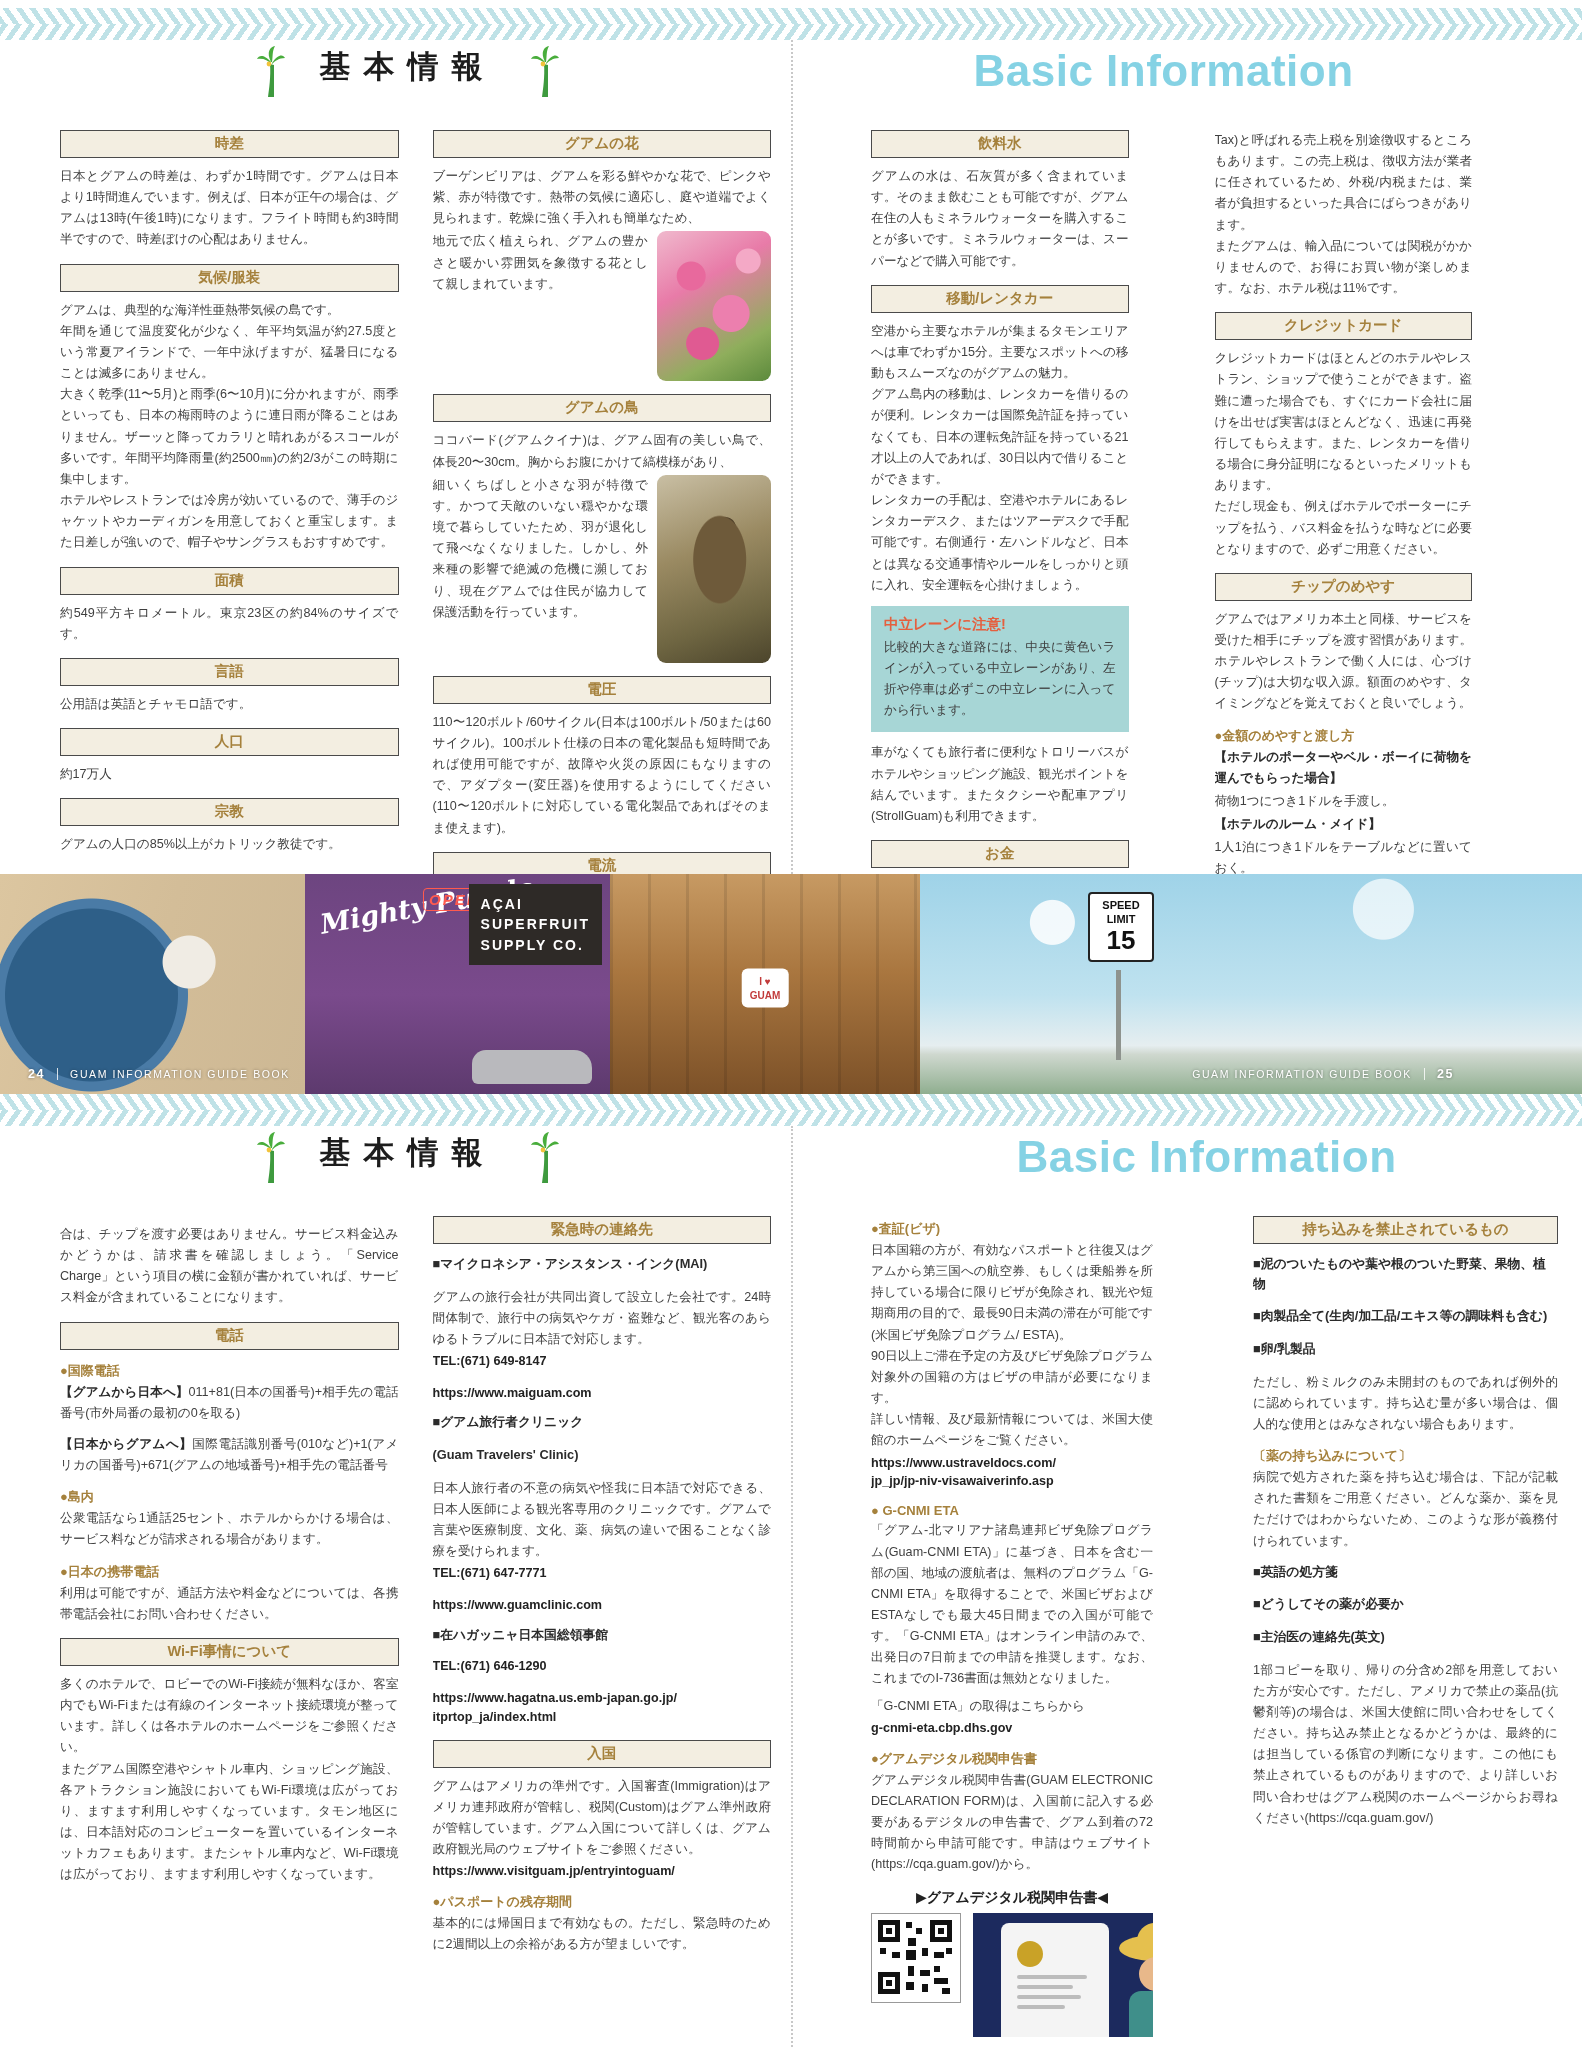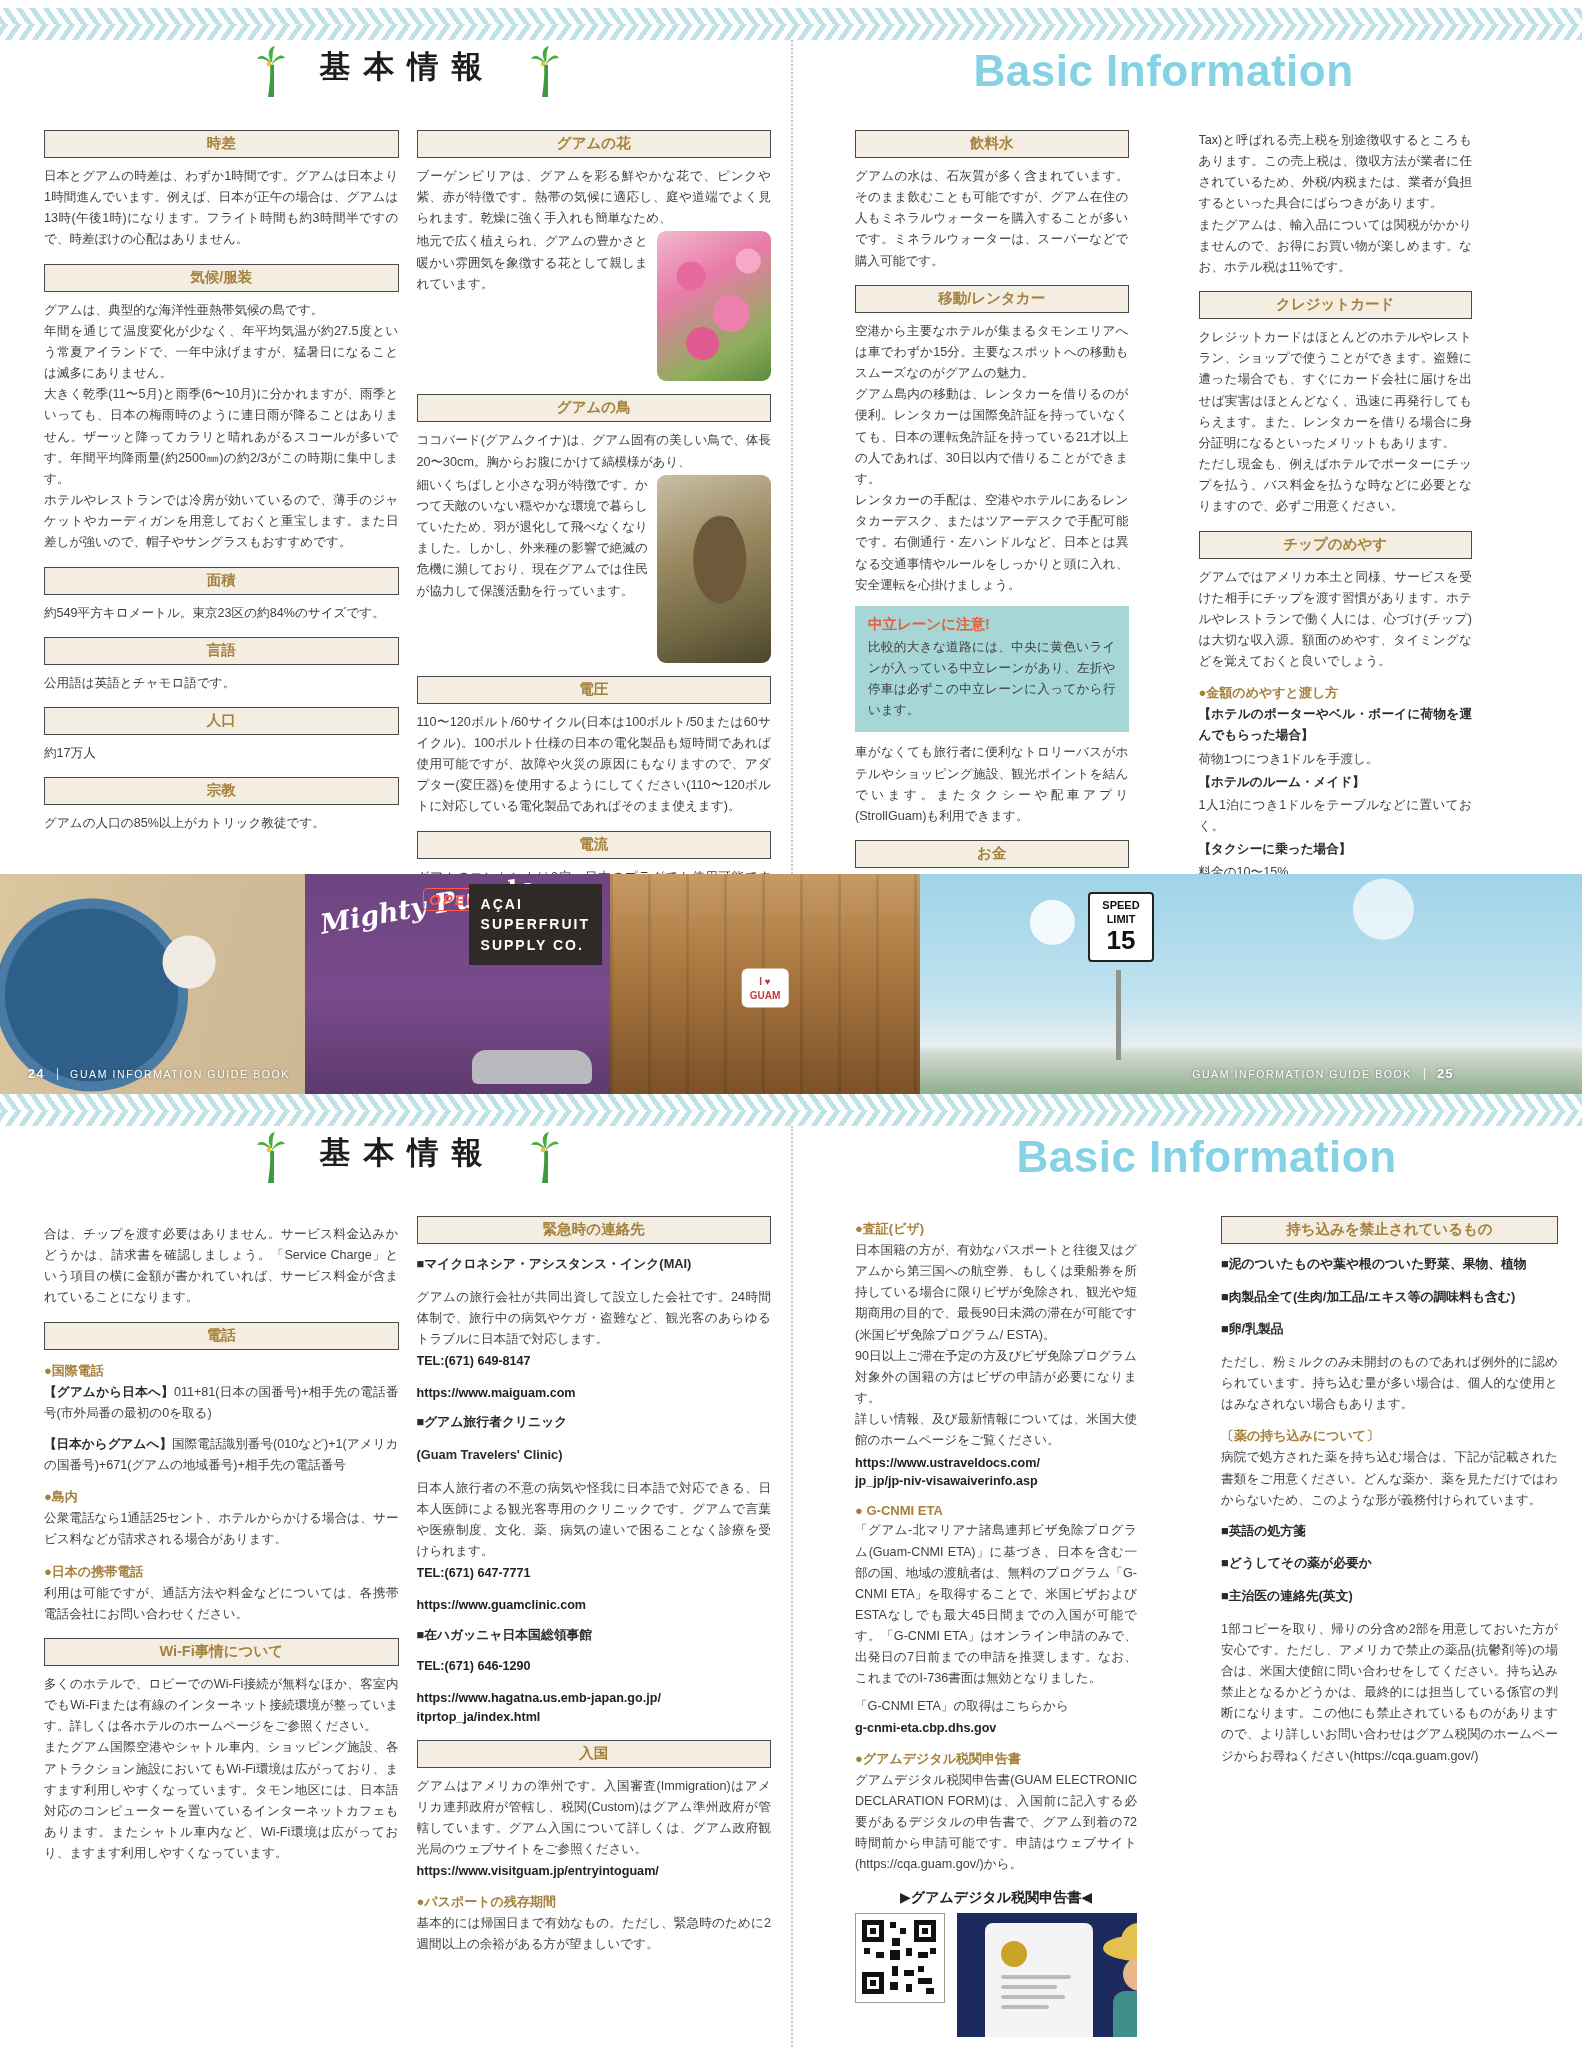--- a/index.html
+++ b/index.html
@@ -20,21 +20,21 @@
   .pg{width:791px;box-sizing:border-box;overflow:hidden;}
   .pg-left{padding:6px 20px 0 44px;}
   .pg-right{border-left:2px dotted #c8c8c8;padding:6px 110px 0 62px;}
   .spread2 .pg-right{padding-right:24px;}
   .headwrap{height:84px;display:flex;align-items:flex-start;justify-content:center;gap:34px;}
   .jp-title{font-size:31px;font-weight:bold;color:#1d1d1d;letter-spacing:13px;margin:0;}
   .en-title{font-size:44px;font-weight:bold;color:#85d2e4;letter-spacing:0.5px;margin:0;text-align:center;}
   .cols{display:flex;gap:18px;}
   .spread1 .pg-right .cols{gap:70px;}
   .spread2 .pg-right .cols{gap:84px;}
-  .col{flex:1;min-width:0;overflow:hidden;}
+  .col{flex:1;min-width:0;overflow:hidden;margin-left:16px;}
   .spread2 .pg-right .col-fixed{flex:none;width:282px;}
   
   .sec-h{
     border:1.5px solid #4a4a4a;background:#f3eee1;color:#a5813c;font-weight:bold;
     font-size:14.5px;text-align:center;padding:3px 0 4px;margin:13px 0 8px;
   }
   .sec-h.first{margin-top:0;}
   .bd{font-size:12.6px;line-height:1.68;white-space:pre-line;text-align:justify;margin:0 0 2px;}
   .gold{color:#a5813c;font-weight:bold;font-size:13px;margin:12px 0 2px;}
   .blk{font-weight:bold;color:#2b2b2b;}

